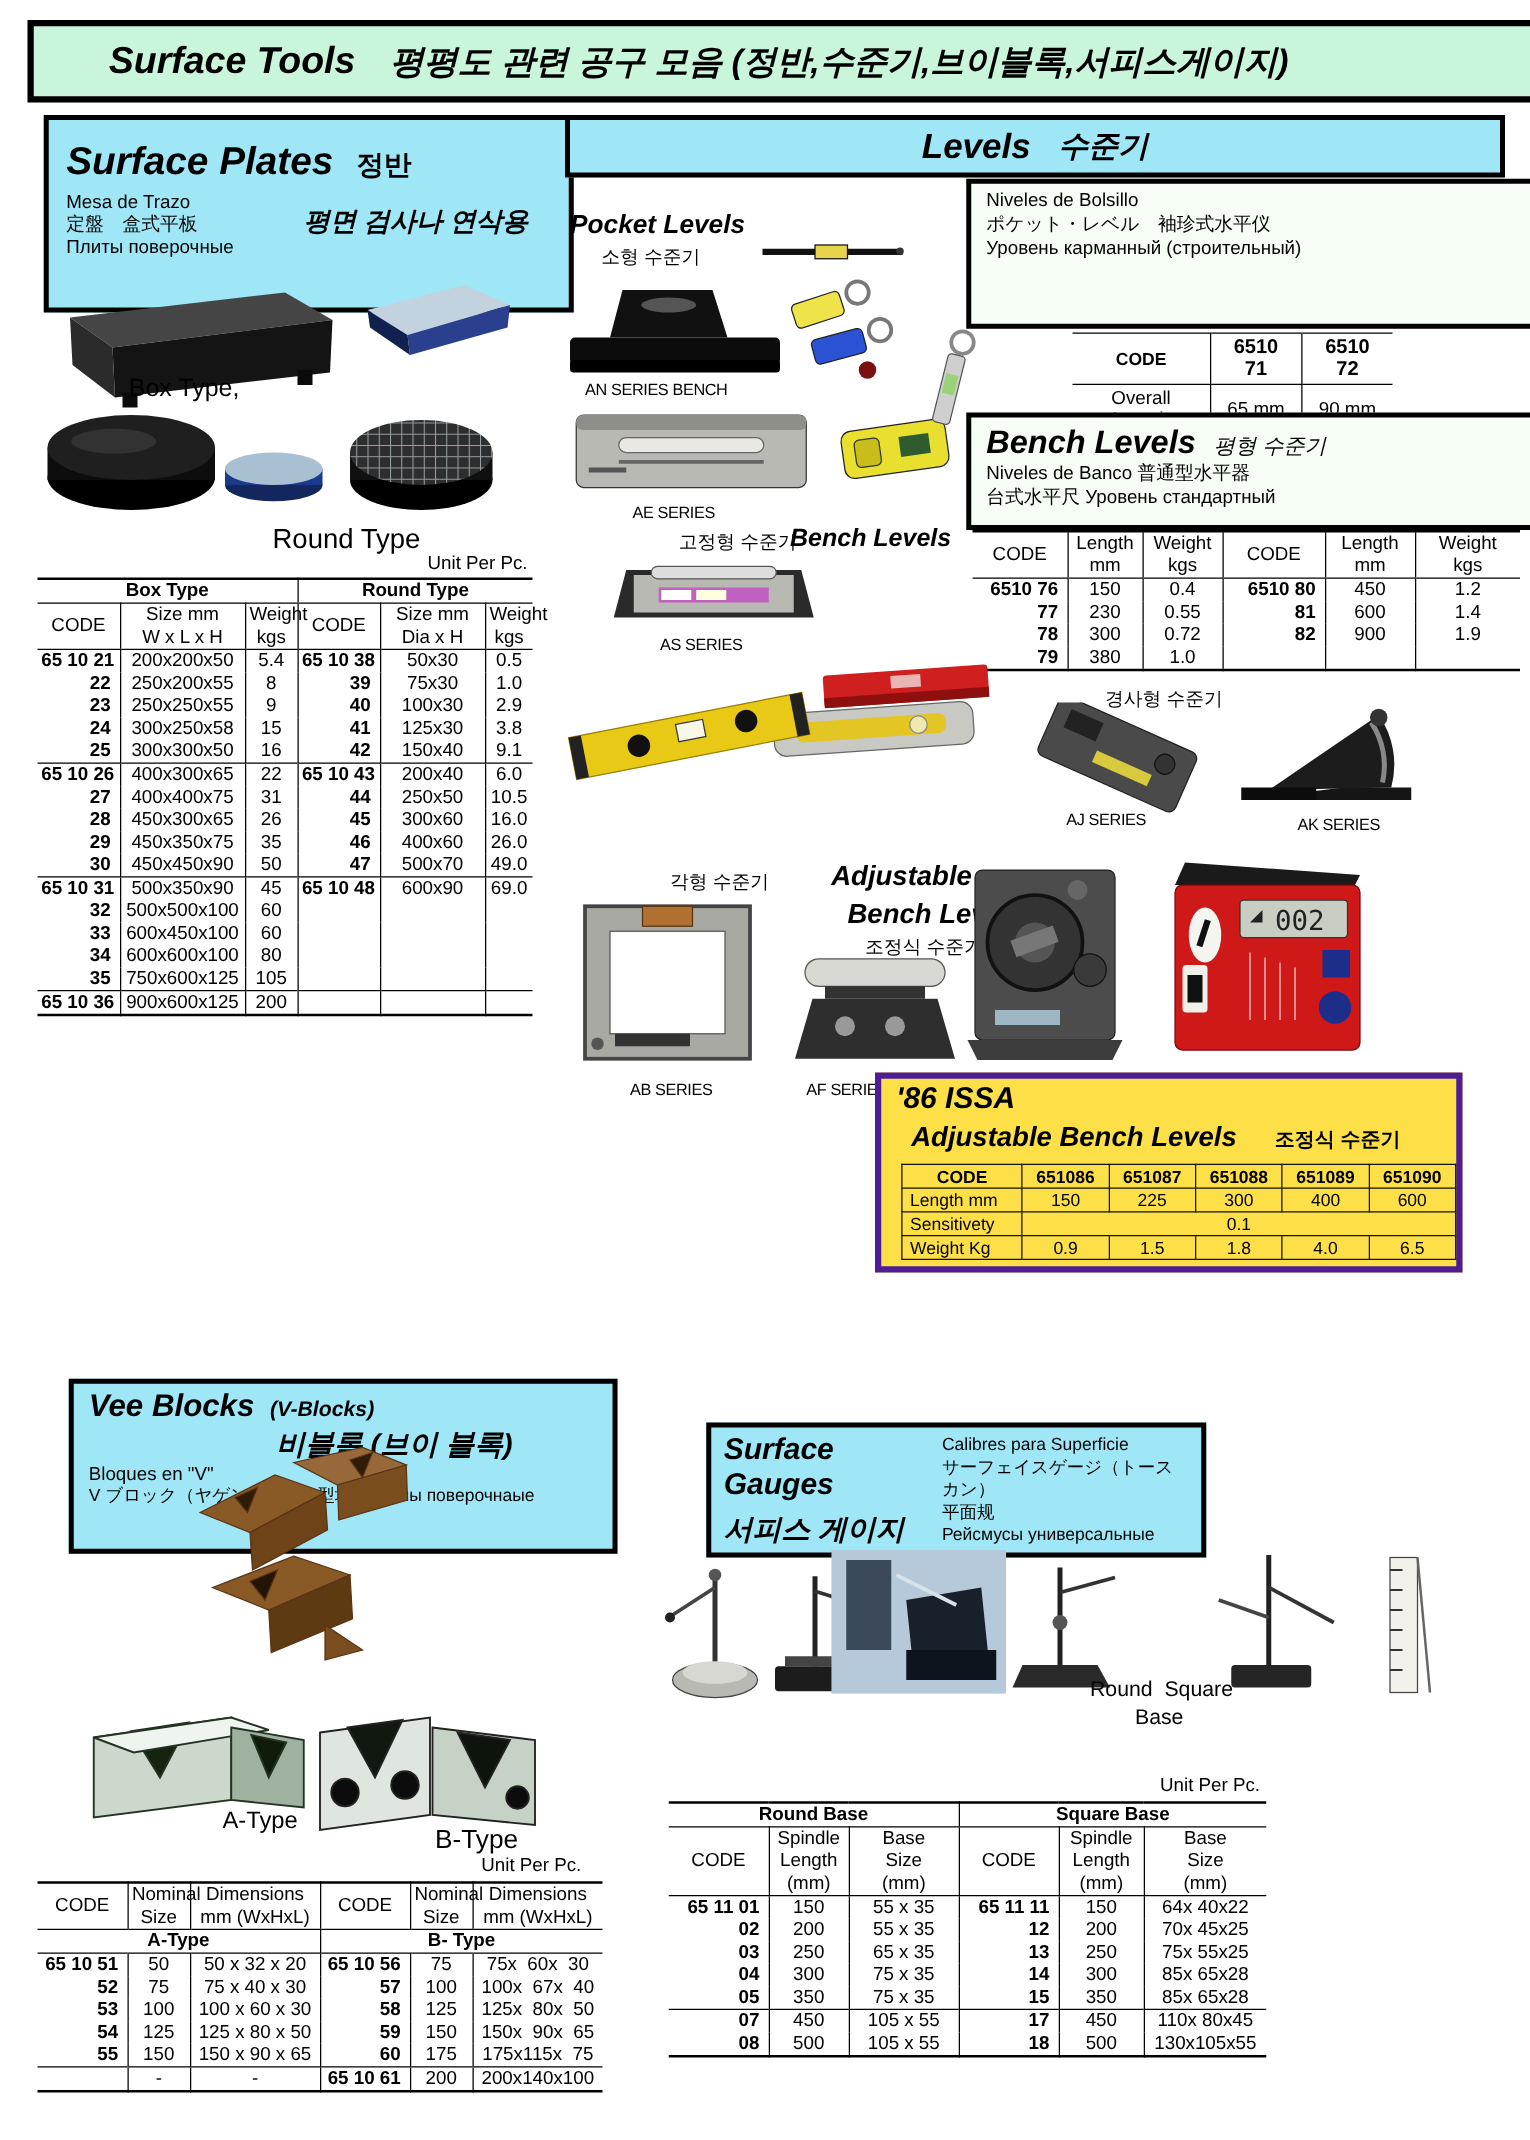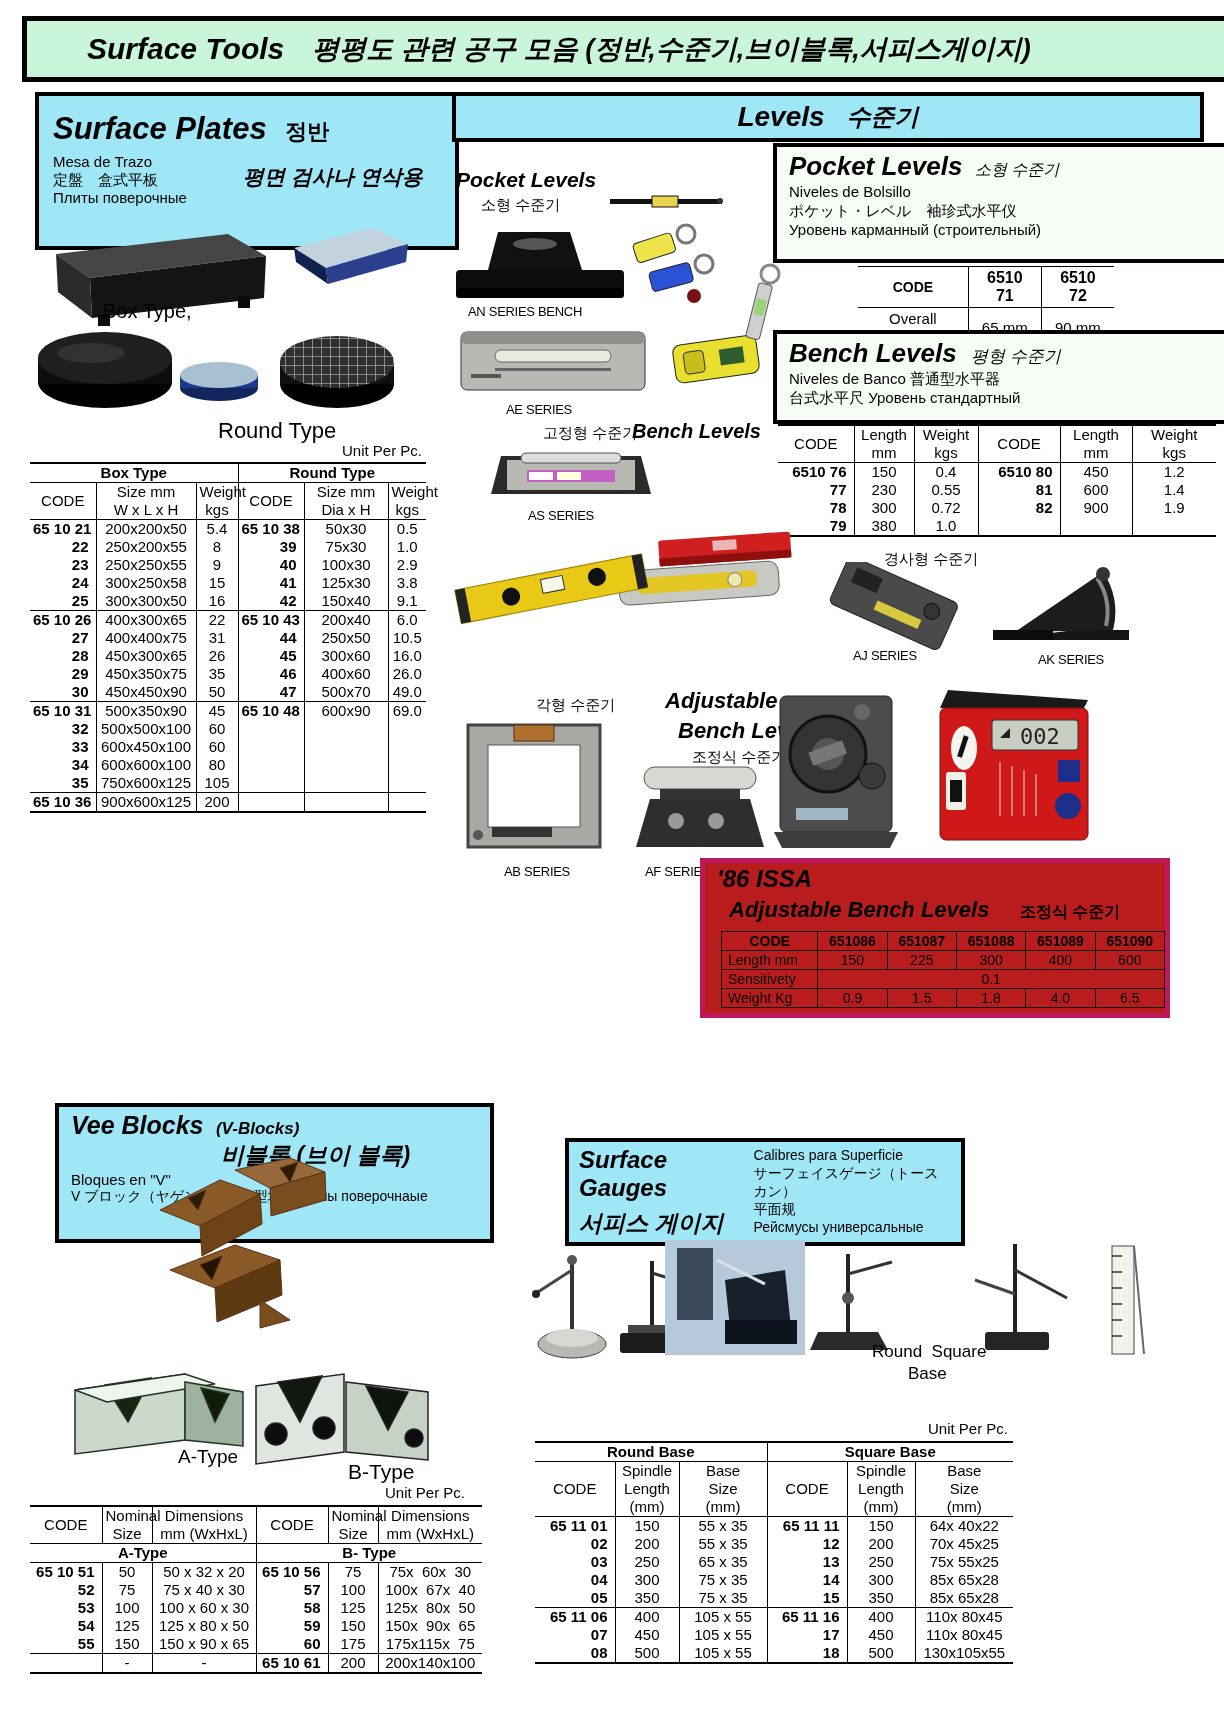--- a/index.html
+++ b/index.html
@@ -33,21 +33,21 @@
 
   
   table.mini{border-collapse:collapse;border-top:1.6px solid #000;border-bottom:1.6px solid #000;}
   table.mini td,table.mini th{border:1.2px solid #000;border-top:none;font-size:15px;padding:2px 8px;text-align:center;}
   table.mini tr>*:first-child{border-left:none;}
   table.mini tr>*:last-child{border-right:none;}
   table.mini th{font-size:14px;}
   table.mini th.code{font-size:16px;}
 
   
-  #issa{left:700px;top:858px;width:460px;height:150px;background:#b91c1c;border:5px solid #be185d;}
+  #issa{left:700px;top:858px;width:460px;height:150px;background:#fde047;border:5px solid #4c1d95;}
   #issa .tag{font-size:24px;margin:2px 0 0 12px;}
   #issa .ttl{margin:4px 0 0 24px;font-size:22px;}
   #issa .ttlkr{font-size:16px;font-weight:bold;margin-left:26px;}
   table.issa{border-collapse:collapse;margin:8px 0 0 16px;}
   table.issa th,table.issa td{border:1.2px solid #111;font-size:14px;padding:1px 4px;text-align:center;background:transparent;}
   table.issa td.lbl{text-align:left;font-weight:normal;padding-left:6px;}
 
   .unit{font-size:15px;}
   .caption{font-size:20px;}
   svg{display:block;}
@@ -343,24 +343,20 @@
     <polygon points="14,8 154,8 164,46 4,46" fill="#2a2a2a"></polygon>
     <rect x="20" y="12" width="128" height="30" fill="#b9b9b3"></rect>
     <rect x="34" y="5" width="100" height="10" rx="5" fill="#ddd" stroke="#555"></rect>
     <rect x="40" y="22" width="88" height="12" fill="#c060c0"></rect>
     <rect x="42" y="24" width="24" height="8" fill="#fff"></rect>
     <rect x="70" y="24" width="24" height="8" fill="#ffd"></rect>
   </svg>
   <div class="abs ser" style="left:528px;top:508px;">AS SERIES</div>
 
   <div class="abs whitebox" style="left:773px;top:143px;width:432px;height:104px;padding:4px 12px;">
-    <div>
-      <span class="bi" style="font-size:26px;">Pocket Levels</span>
-      <span style="font-size:16px;font-style:italic;margin-left:8px;">소형 수준기</span>
-    </div>
     <div style="font-size:15px;line-height:19px;">
       <div>Niveles de Bolsillo</div>
       <div>ポケット・レベル　袖珍式水平仪</div>
       <div>Уровень карманный (строительный)</div>
     </div>
   </div>
 
   <table class="mini abs" style="left:858px;top:266px;width:256px;">
     <tbody>
         <tr>
@@ -846,28 +842,20 @@
           <td>05</td>
           <td>350</td>
           <td>75 x 35</td>
           <td>15</td>
           <td>350</td>
           <td>85x 65x28</td>
         </tr>
       </tbody>
     <tbody>
         <tr>
-          <td>65 11 06</td>
-          <td>400</td>
-          <td>105 x 55</td>
-          <td>65 11 16</td>
-          <td>400</td>
-          <td>110x 80x45</td>
-        </tr>
-        <tr>
           <td>07</td>
           <td>450</td>
           <td>105 x 55</td>
           <td>17</td>
           <td>450</td>
           <td>110x 80x45</td>
         </tr>
         <tr>
           <td>08</td>
           <td>500</td>

